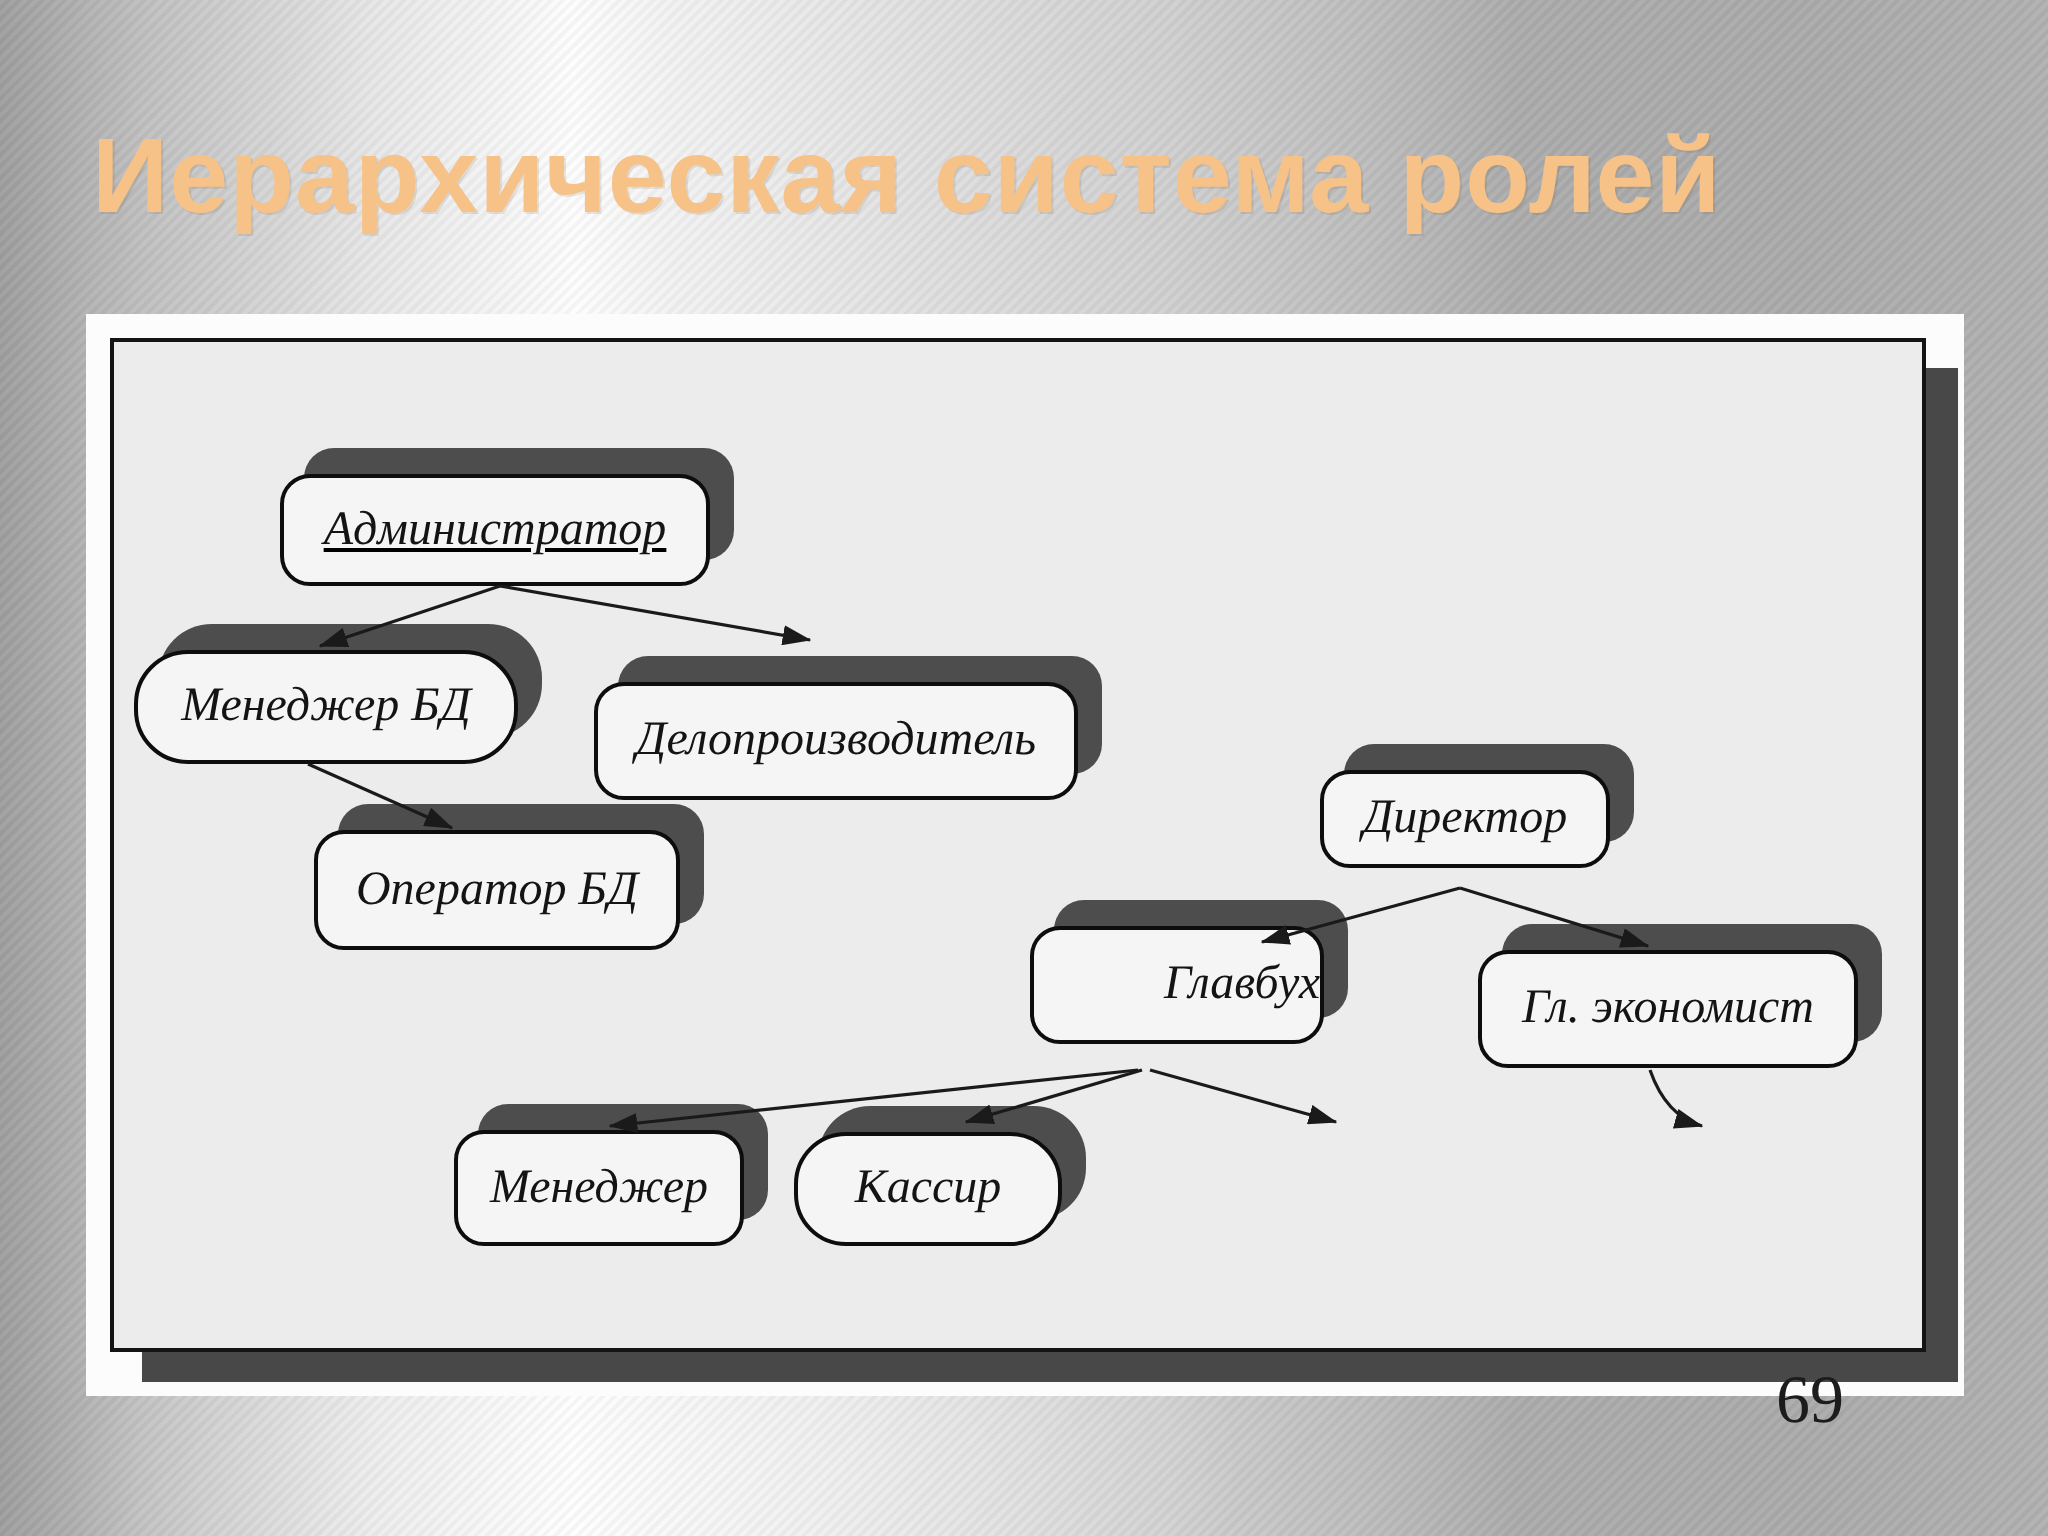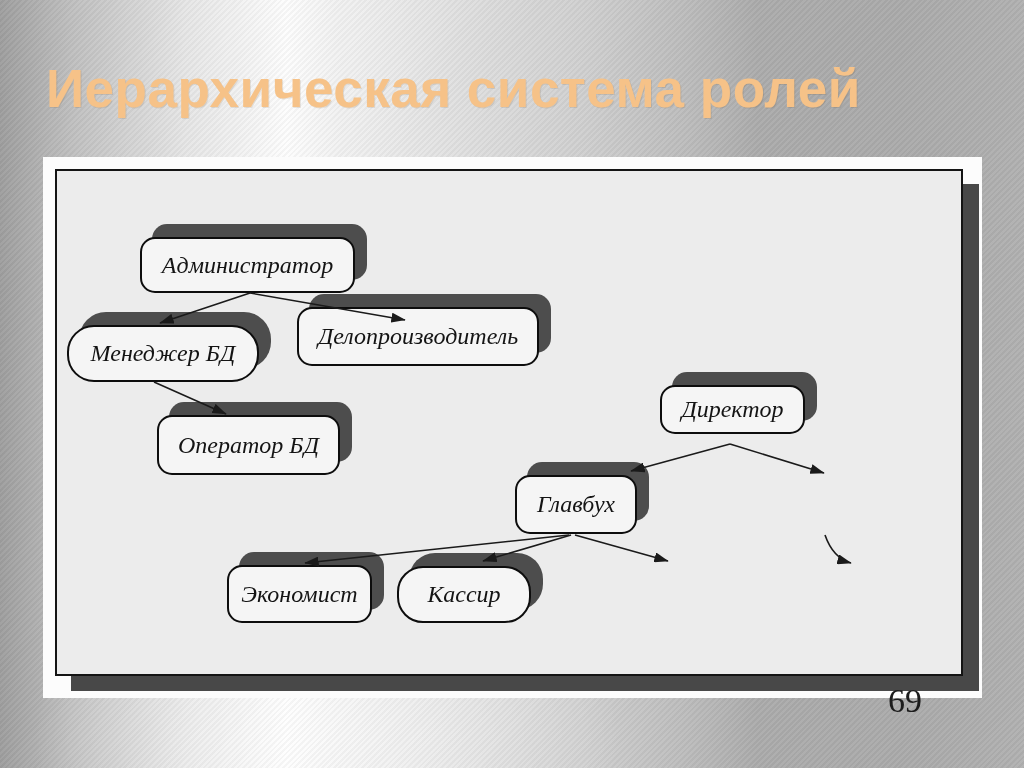--- a/index.html
+++ b/index.html
@@ -77,40 +77,43 @@
             <path d="M97,211 L169,243" fill="none" stroke="#1a1a1a" stroke-width="1.6" marker-end="url(#arrowhead)"></path>
             <path d="M673,273 L574,300" fill="none" stroke="#1a1a1a" stroke-width="1.6" marker-end="url(#arrowhead)"></path>
             <path d="M673,273 L767,302" fill="none" stroke="#1a1a1a" stroke-width="1.6" marker-end="url(#arrowhead)"></path>
             <path d="M512,364 L248,392" fill="none" stroke="#1a1a1a" stroke-width="1.6" marker-end="url(#arrowhead)"></path>
             <path d="M514,364 L426,390" fill="none" stroke="#1a1a1a" stroke-width="1.6" marker-end="url(#arrowhead)"></path>
             <path d="M518,364 L611,390" fill="none" stroke="#1a1a1a" stroke-width="1.6" marker-end="url(#arrowhead)"></path>
             <path d="M768,364 Q776,387 794,392" fill="none" stroke="#1a1a1a" stroke-width="1.6" marker-end="url(#arrowhead)"></path>
           </g>
       </svg>
 
-    <div class="node" style="left: 83px; top: 66px; width: 215px; height: 56px;">
+    <div class="node" style="left: 83px; top: 66px; width: 215px; height: 56px; text-decoration: underline;">
           <span>Администратор</span>
         </div>
         <div class="node" style="left: 10px; top: 154px; width: 192px; height: 57px; border-radius: 27px;">
           <span>Менеджер БД</span>
         </div>
-        <div class="node" style="left: 240px; top: 136px; width: 242px; height: 59px; align-items: center;">
+        <div class="node" style="left: 240px; top: 170px; width: 242px; height: 59px; align-items: center;">
           <span>Делопроизводитель</span>
         </div>
         <div class="node" style="left: 100px; top: 244px; width: 183px; height: 60px;">
           <span>Оператор БД</span>
         </div>
         <div class="node" style="left: 603px; top: 214px; width: 145px; height: 49px;">
           <span>Директор</span>
         </div>
-        <div class="node" style="left: 458px; top: 304px; width: 122px; height: 59px;">
+        <div class="node" style="left: 458px; top: 292px; width: 147px; height: 59px; justify-content: flex-end;">
           <span>Главбух</span>
         </div>
+        <div class="node" style="left: 682px; top: 304px; width: 190px; height: 59px;">
+          <span>Гл. экономист</span>
+        </div>
         <div class="node" style="left: 170px; top: 394px; width: 145px; height: 58px;">
-          <span>Экономист</span>
+          <span>Менеджер</span>
         </div>
         <div class="node" style="left: 340px; top: 395px; width: 134px; height: 57px; border-radius: 26px;">
           <span>Кассир</span>
         </div>
       </div>
   </div>
 
   <div class="page-number">69</div>
 
 </div>

